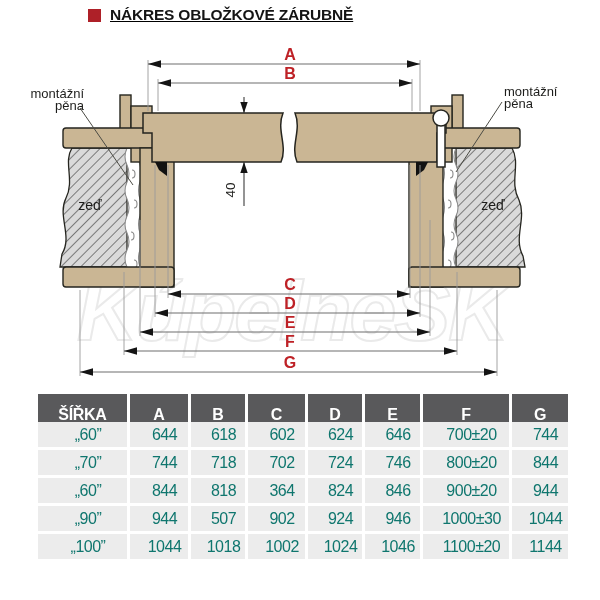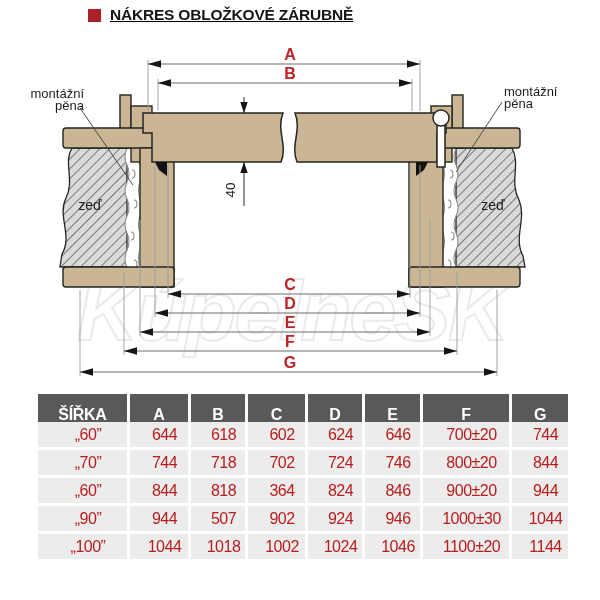--- a/index.html
+++ b/index.html
@@ -10,21 +10,21 @@
   #title-sq{width:13px;height:13px;background:#ae2028;margin-right:9px;}
   #title-txt{font-size:15.5px;font-weight:bold;color:#141414;letter-spacing:-0.2px;}
   
   #drawing{position:absolute;left:0;top:40px;}
   
   #spec-table{position:absolute;left:38px;top:394px;width:452px;display:grid;
               grid-template-columns:89px 58px 54px 57px 54px 55px 86px 56px;
               grid-auto-rows:25px;row-gap:3px;column-gap:3px;}
   .th{height:42px;background:#59595b;color:#fff;font-weight:bold;font-size:16px;
       display:flex;align-items:center;justify-content:center;letter-spacing:-0.3px;}
-  .td{background:#ececec;color:#b91c1c;font-size:16px;letter-spacing:-0.5px;
+  .td{background:#ececec;color:#0f766e;font-size:16px;letter-spacing:-0.5px;
       display:flex;align-items:center;justify-content:center;padding-left:11px;}
   text{font-family:"Liberation Sans",sans-serif;}
 </style>
 </head>
 <body>
 
 <div id="page">
 
   <div id="title-row">
     <div id="title-sq"></div>

